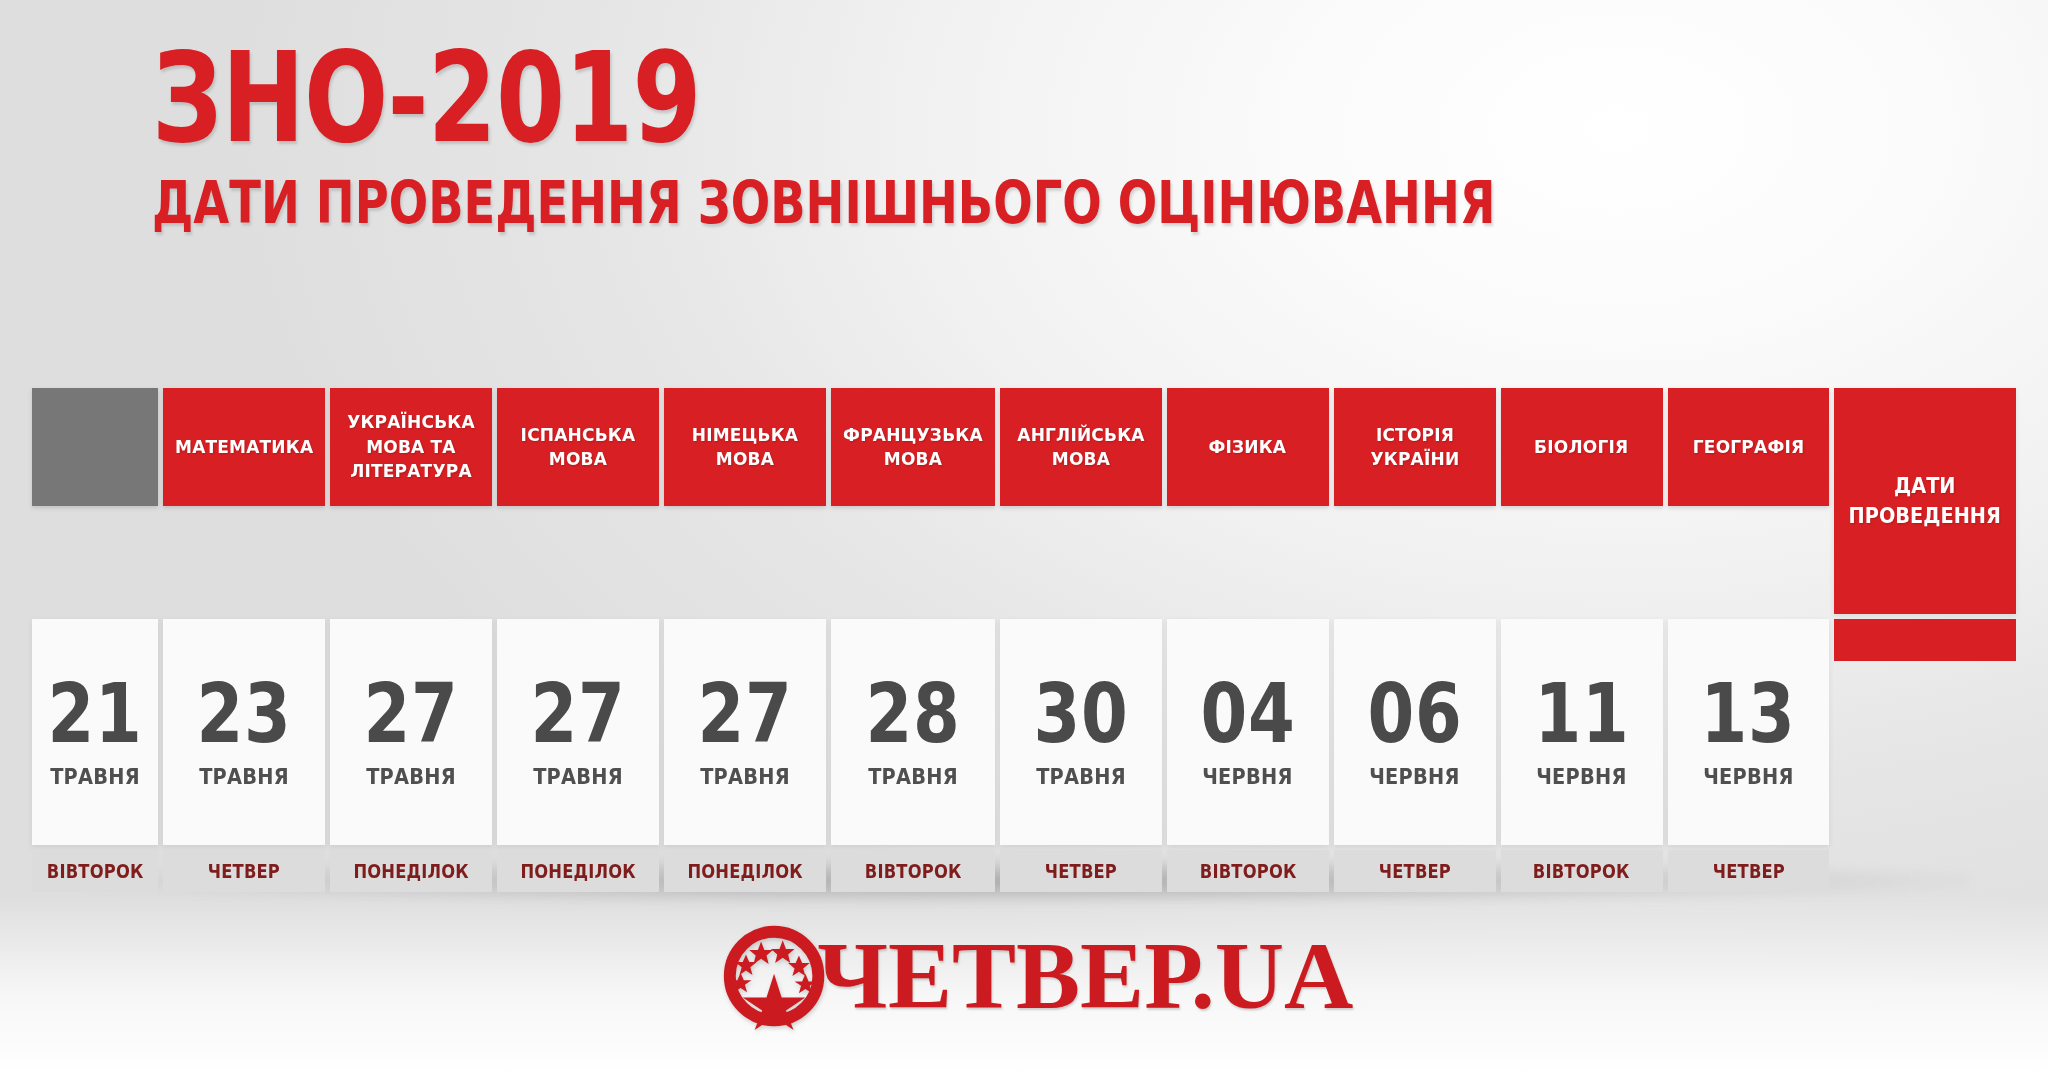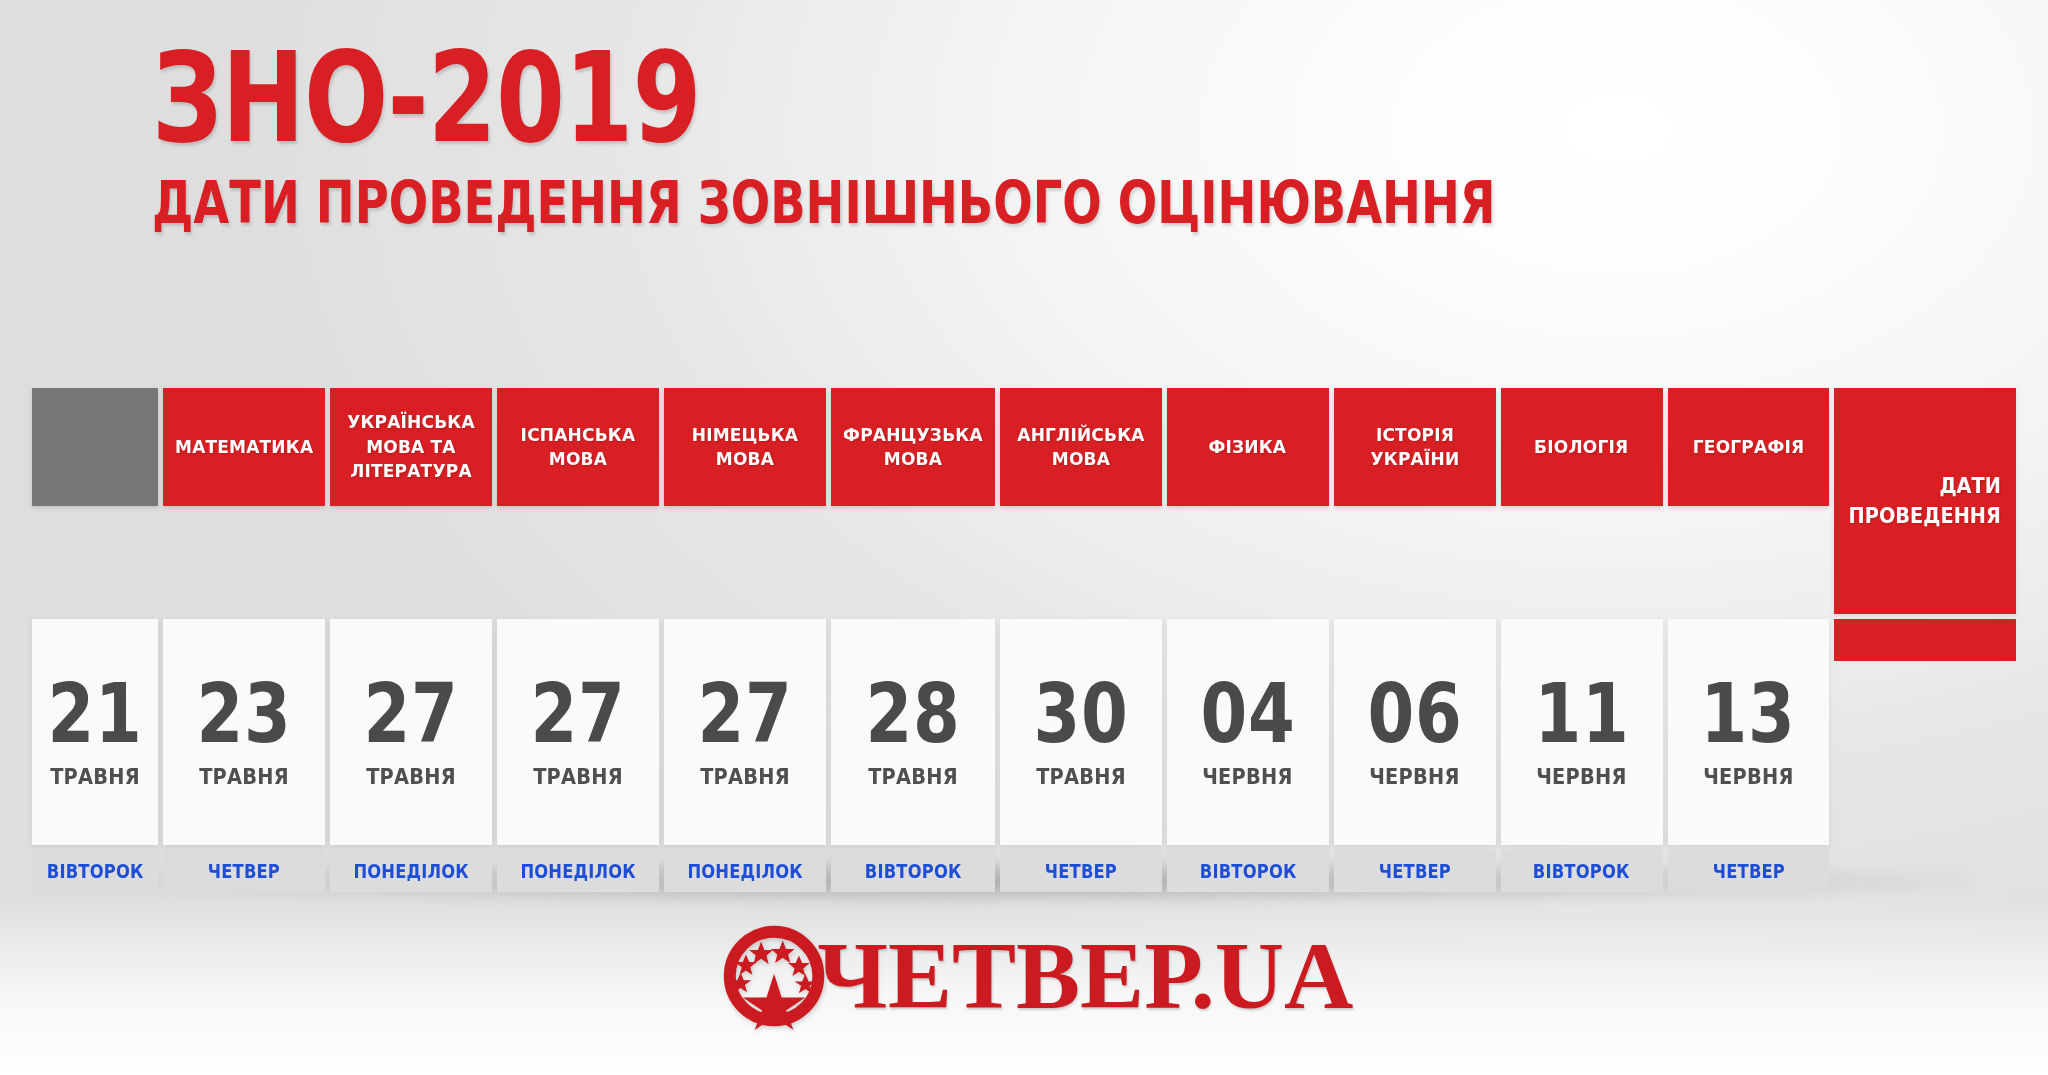--- a/index.html
+++ b/index.html
@@ -142,36 +142,36 @@
     font-size: 22px;
     letter-spacing: 0.3px;
     margin-top: 12px;
     transform: scaleX(0.88);
   }
   .dcell.label {
     background: #d81f23;
     color: #ffffff;
     justify-content: center;
     padding: 0 8px;
-    text-align: right;
+    text-align: center;
     font-family: "DejaVu Sans", sans-serif;
     font-weight: 700;
     font-size: 21px;
     line-height: 1.45;
     text-shadow: 1px 1px 2px rgba(0,0,0,0.18);
   }
   .dcell.label span { transform: scaleX(0.92); display:block; }
 
   .wcell {
     background: #dcdcdc;
     height: 42px;
     display: flex;
     align-items: center;
     justify-content: center;
-    color: #1d4ed8;
+    color: #7f1d1d;
     font-family: "DejaVu Sans", sans-serif;
     font-weight: 700;
     font-size: 19px;
     letter-spacing: 0.2px;
     box-sizing: border-box;
   }
   .wcell span { transform: scaleX(0.86); display:block; }
   .wcell.blank {
     background: #d81f23;
   }

